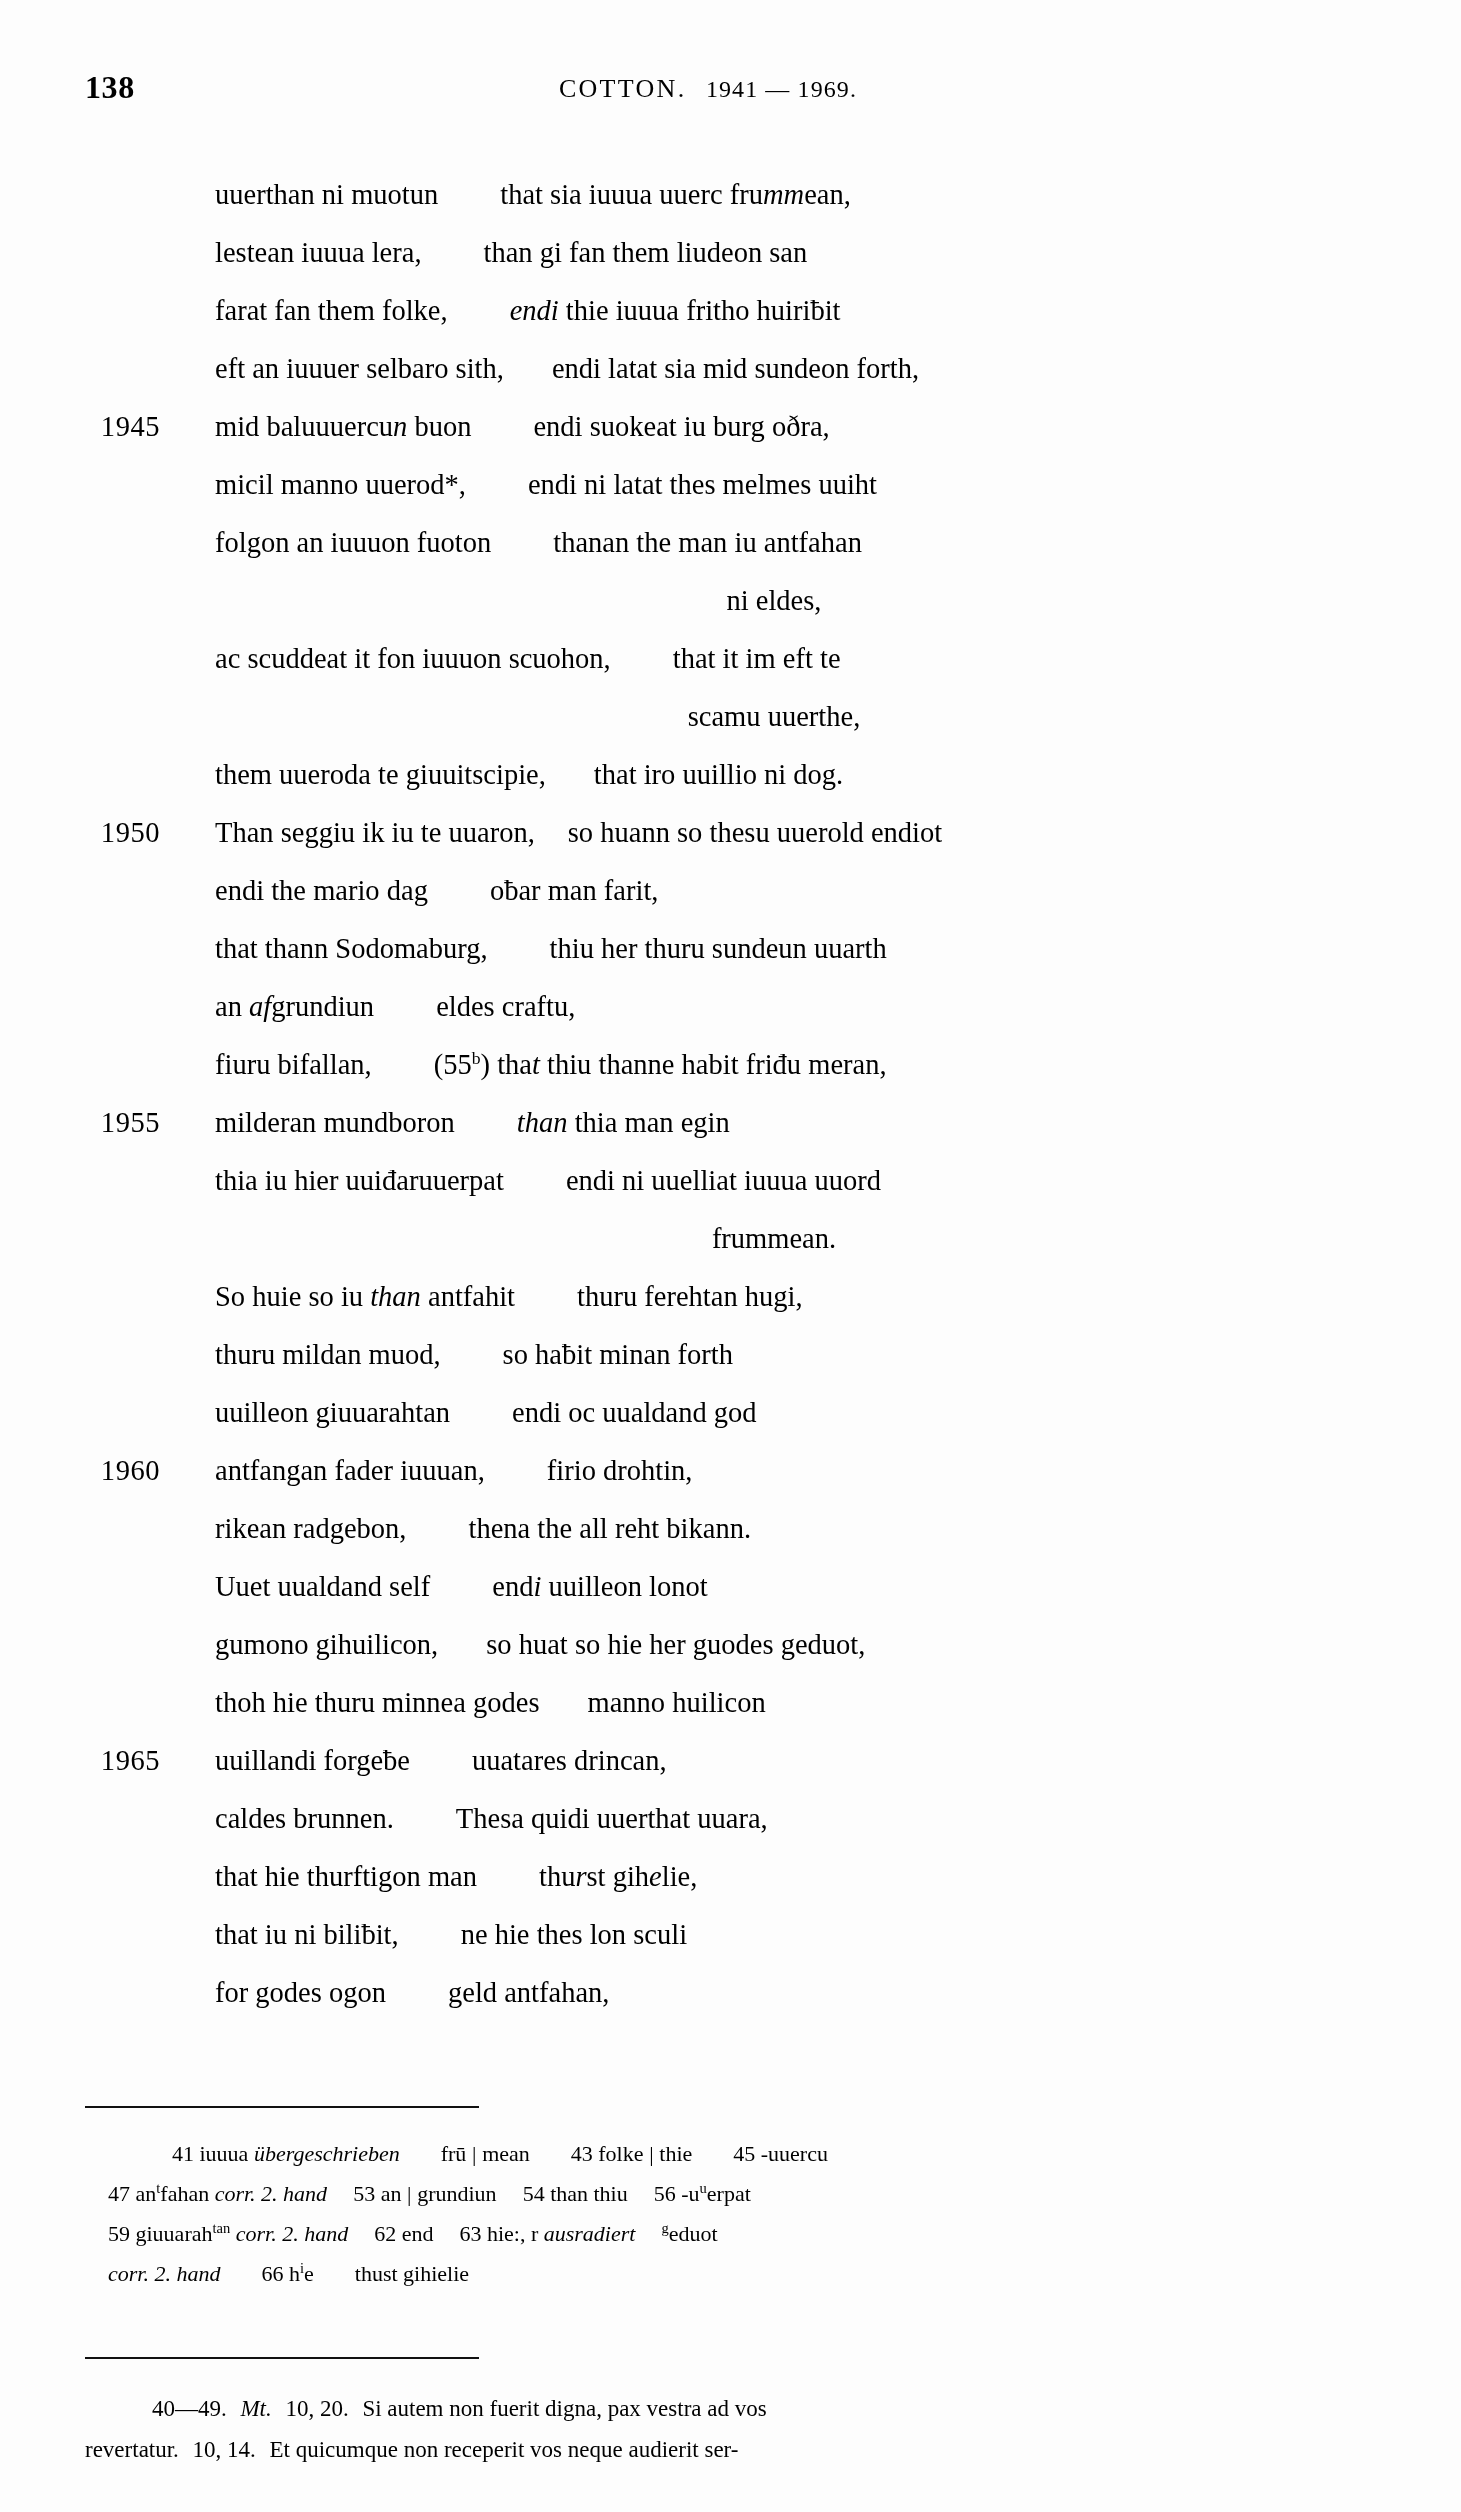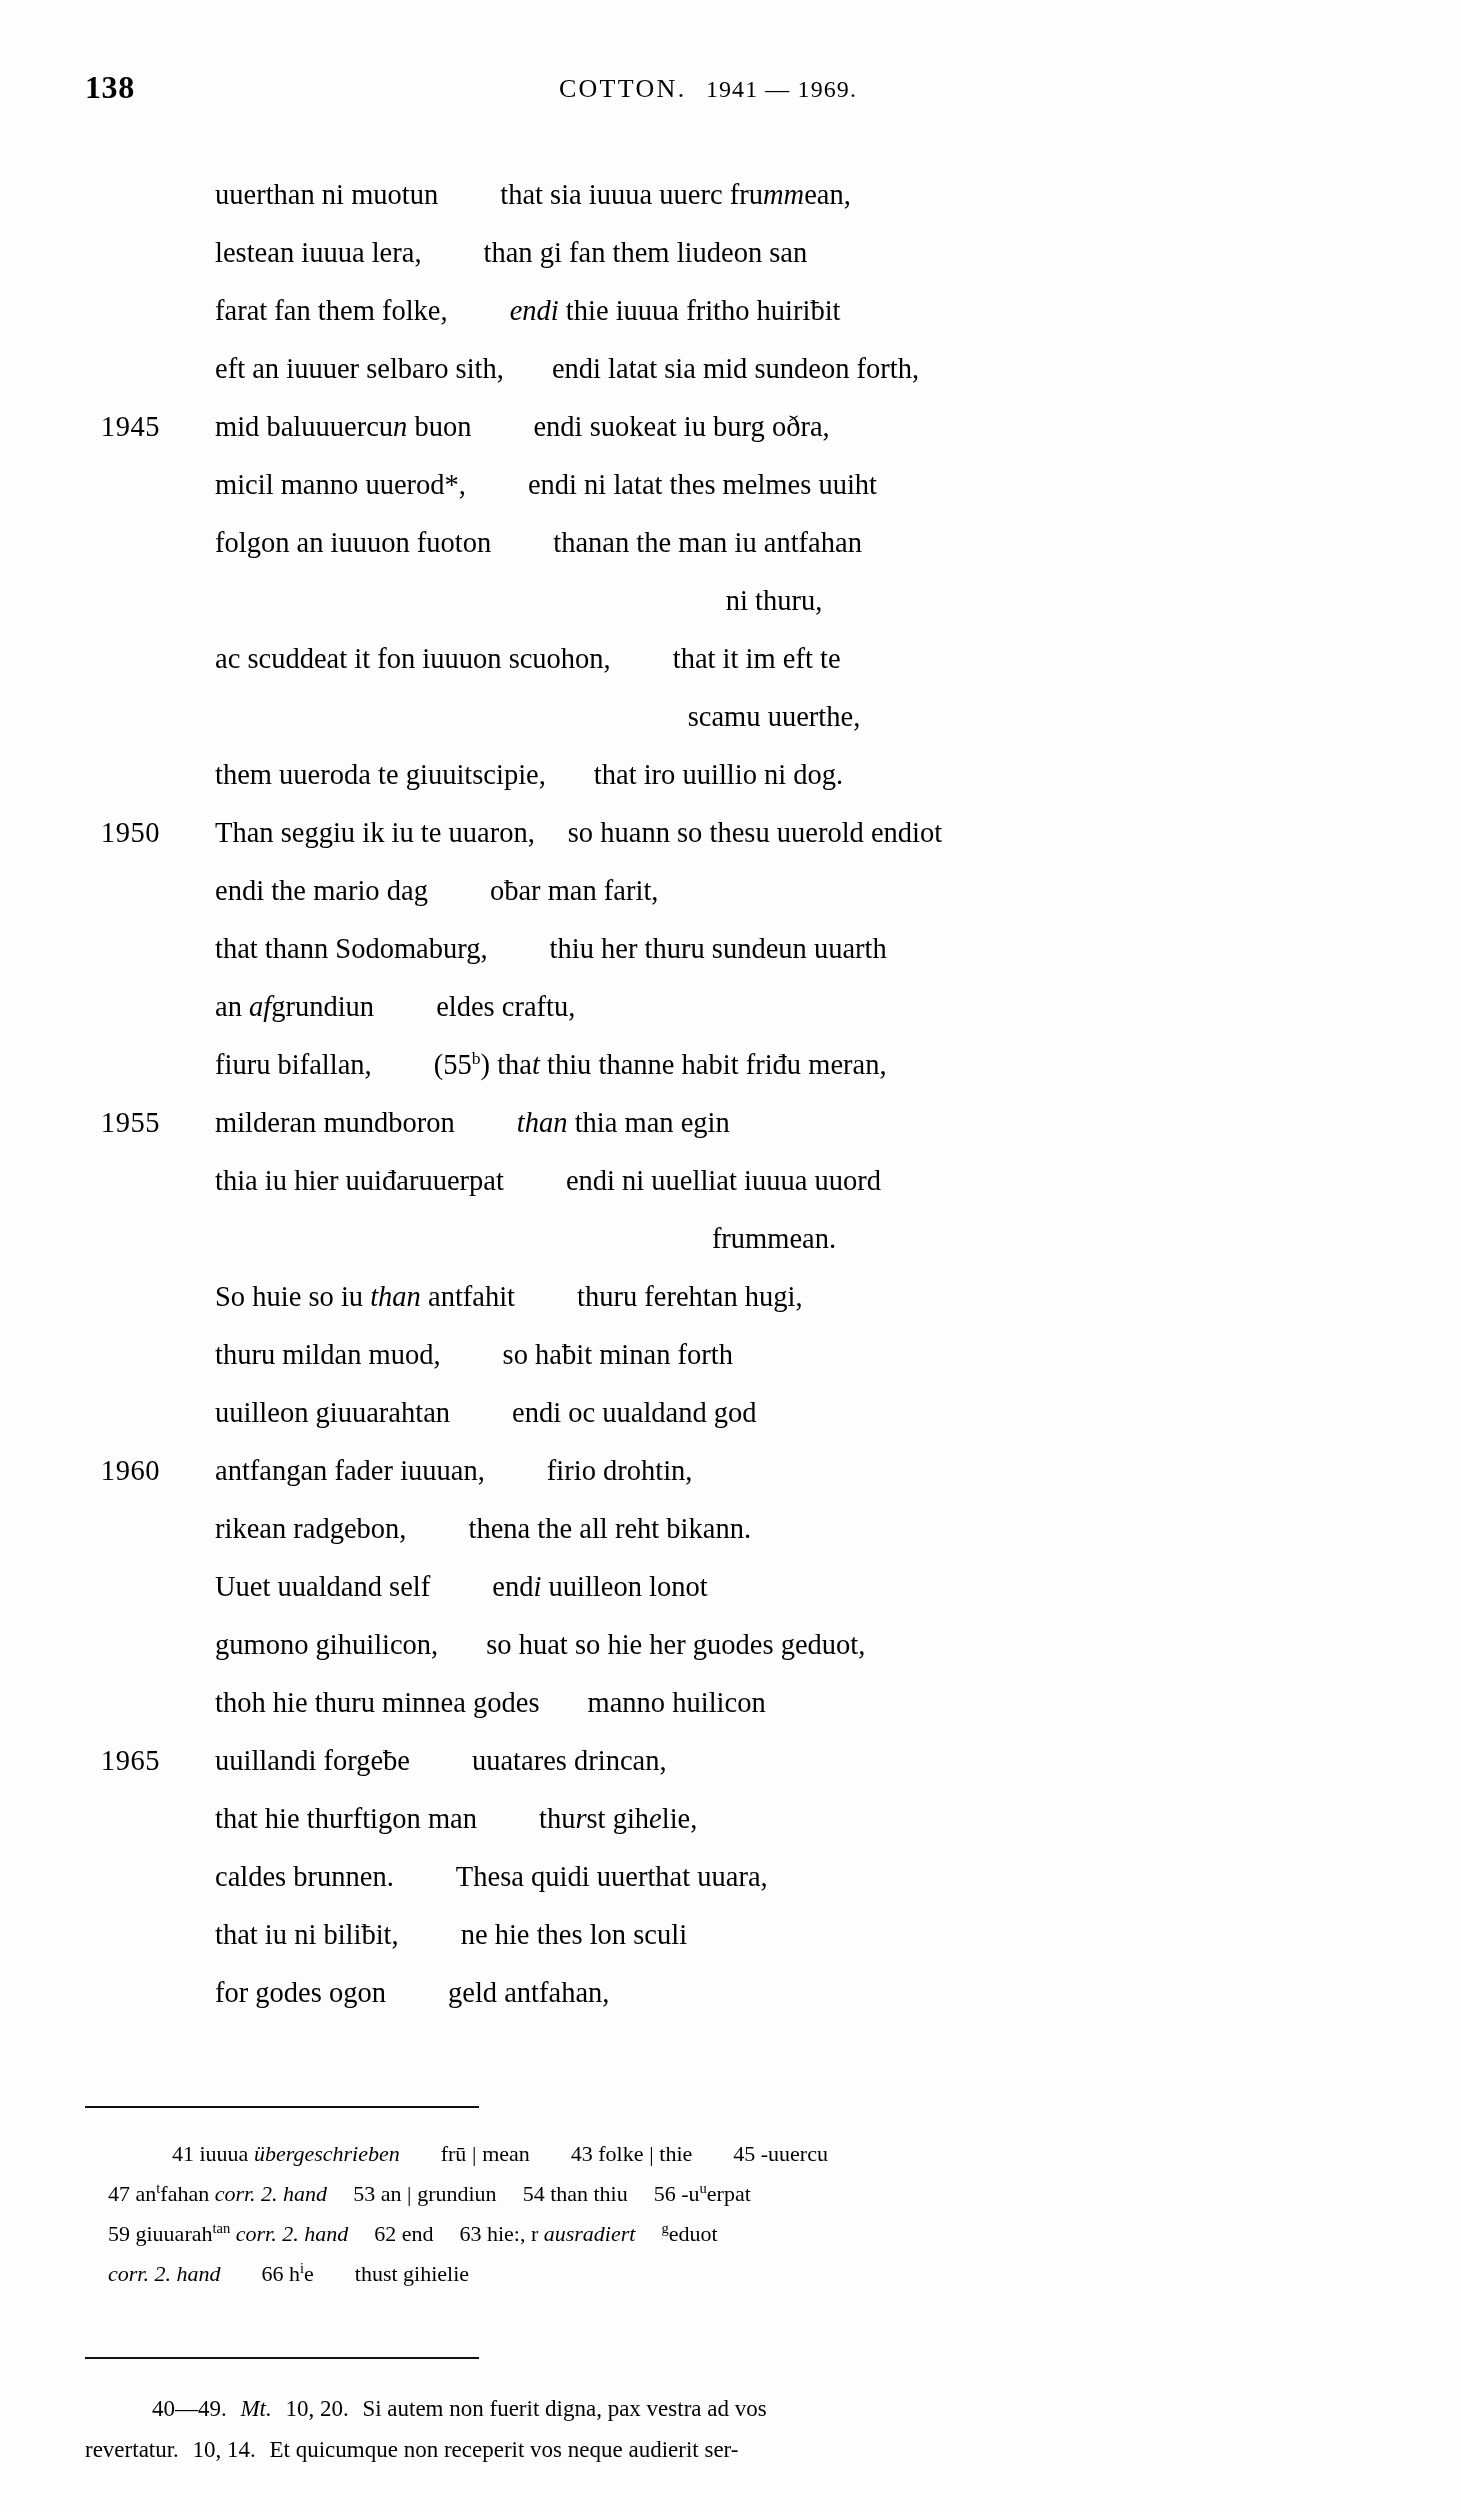--- a/index.html
+++ b/index.html
@@ -179,21 +179,21 @@
       <span class="vtext">micil manno uuerod*,<span class="gap-xl"></span>endi ni latat thes melmes uuiht</span>
     </div>
 
     <div class="verse-line">
       <span class="vnum"></span>
       <span class="vtext">folgon an iuuuon fuoton<span class="gap-xl"></span>thanan the man iu antfahan</span>
     </div>
 
     <div class="verse-line">
       <span class="vnum"></span>
-      <span class="vtext center">ni thuru,</span>
+      <span class="vtext center">ni eldes,</span>
     </div>
 
     <div class="verse-line">
       <span class="vnum"></span>
       <span class="vtext">ac scuddeat it fon iuuuon scuohon,<span class="gap-xl"></span>that it im eft te</span>
     </div>
 
     <div class="verse-line">
       <span class="vnum"></span>
       <span class="vtext center">scamu uuerthe,</span>
@@ -284,26 +284,26 @@
       <span class="vtext">thoh hie thuru minnea godes<span class="gap-l"></span>manno huilicon</span>
     </div>
 
     <div class="verse-line">
       <span class="vnum">1965</span>
       <span class="vtext">uuillandi forgeƀe<span class="gap-xl"></span>uuatares drincan,</span>
     </div>
 
     <div class="verse-line">
       <span class="vnum"></span>
+      <span class="vtext">caldes brunnen.<span class="gap-xl"></span>Thesa quidi uuerthat uuara,</span>
+    </div>
+
+    <div class="verse-line">
+      <span class="vnum"></span>
       <span class="vtext">that hie thurftigon man<span class="gap-xl"></span>thu<i class="it">r</i>st gih<i class="it">e</i>lie,</span>
-    </div>
-
-    <div class="verse-line">
-      <span class="vnum"></span>
-      <span class="vtext">caldes brunnen.<span class="gap-xl"></span>Thesa quidi uuerthat uuara,</span>
     </div>
 
     <div class="verse-line">
       <span class="vnum"></span>
       <span class="vtext">that iu ni biliƀit,<span class="gap-xl"></span>ne hie thes lon sculi</span>
     </div>
 
     <div class="verse-line">
       <span class="vnum"></span>
       <span class="vtext">for godes ogon<span class="gap-xl"></span>geld antfahan,</span>

